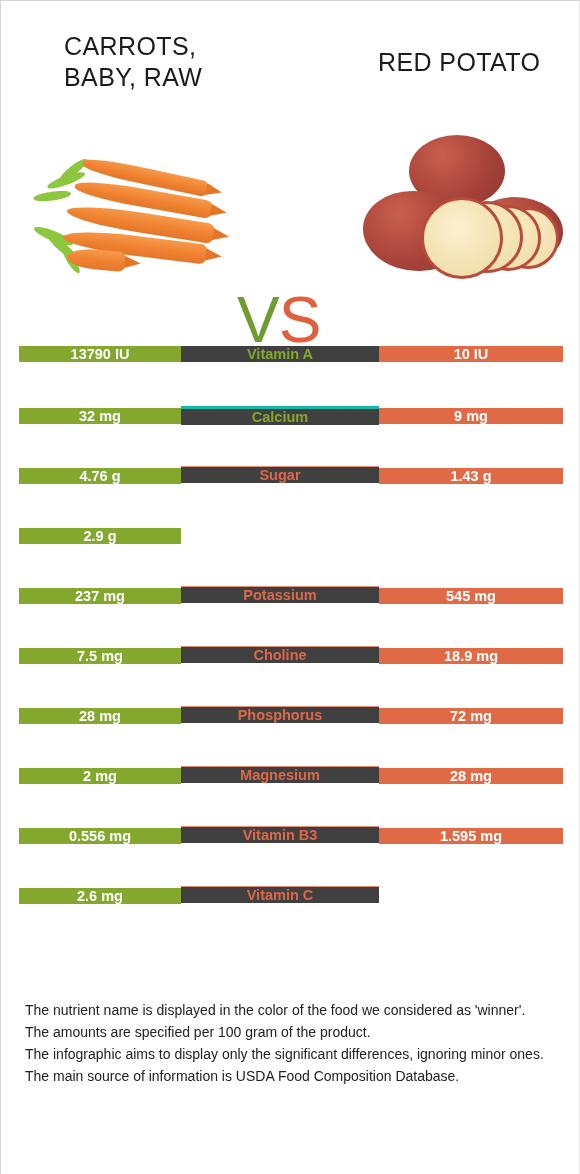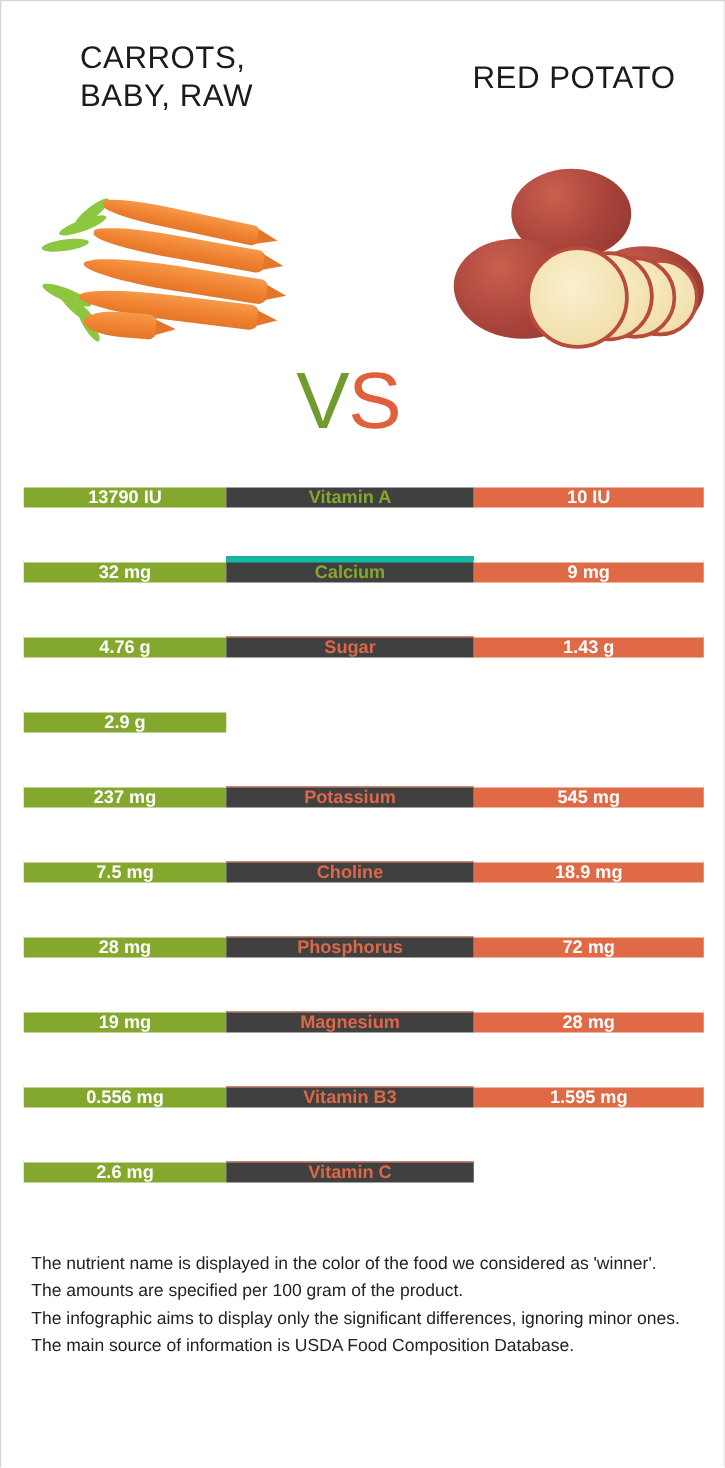--- a/index.html
+++ b/index.html
@@ -129,21 +129,21 @@
   .table {
     position: absolute;
     left: 18px;
     top: 345px;
     width: 544px;
   }
   .row {
     position: relative;
     height: 60px;
     display: flex;
-    align-items: flex-end;
+    align-items: flex-start;
   }
   .cell {
     display: flex;
     align-items: center;
     justify-content: center;
     font-size: 14.5px;
     font-weight: 600;
     box-sizing: border-box;
   }
   .cell-left {
@@ -160,21 +160,21 @@
   .cell-right {
     width: 184px;
     background: #e06a45;
     color: #ffffff;
   }
   .cell-mid.win-green { color: #84a72d; }
   .cell-mid.win-red   { color: #dd6849; }
 
   .row + .row .cell-left,
   .row + .row .cell-right { border-top: 2px solid #ffffff; }
-  .row + .row .cell-mid.win-green { border-top: 5px solid #14b8a6; margin-top: 16px; }
+  .row + .row .cell-mid.win-green { border-top: 3px solid #14b8a6; }
   .row + .row .cell-mid.win-red   { border-top: 1px solid #e39078; }
 
   
   .footer {
     position: absolute;
     left: 24px;
     top: 998px;
     width: 532px;
     font-size: 14px;
     line-height: 22px;
@@ -253,21 +253,21 @@
         <div class="cell cell-left">7.5 mg</div>
         <div class="cell cell-mid win-red">Choline</div>
         <div class="cell cell-right">18.9 mg</div>
       </div>
       <div class="row">
         <div class="cell cell-left">28 mg</div>
         <div class="cell cell-mid win-red">Phosphorus</div>
         <div class="cell cell-right">72 mg</div>
       </div>
       <div class="row">
-        <div class="cell cell-left">19 mg</div>
+        <div class="cell cell-left">2 mg</div>
         <div class="cell cell-mid win-red">Magnesium</div>
         <div class="cell cell-right">28 mg</div>
       </div>
       <div class="row">
         <div class="cell cell-left">0.556 mg</div>
         <div class="cell cell-mid win-red">Vitamin B3</div>
         <div class="cell cell-right">1.595 mg</div>
       </div>
       <div class="row">
         <div class="cell cell-left">2.6 mg</div>

